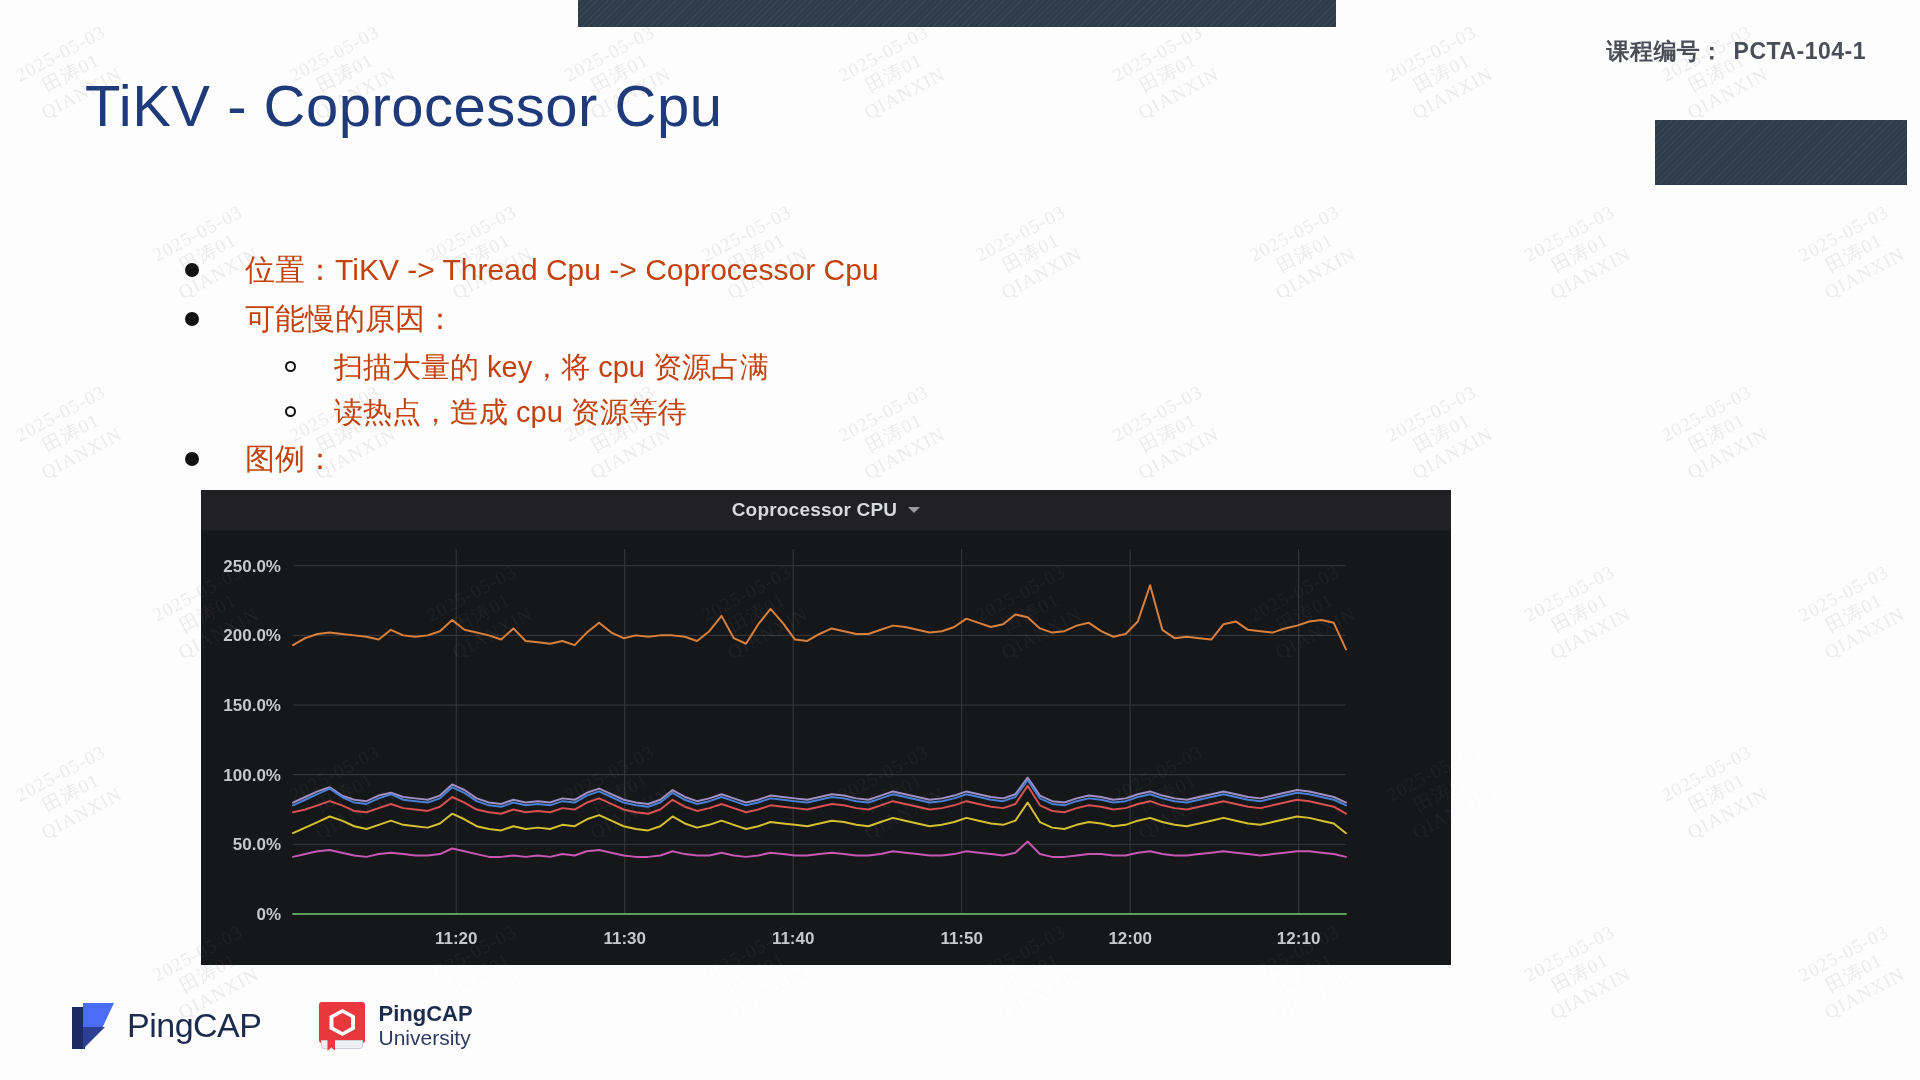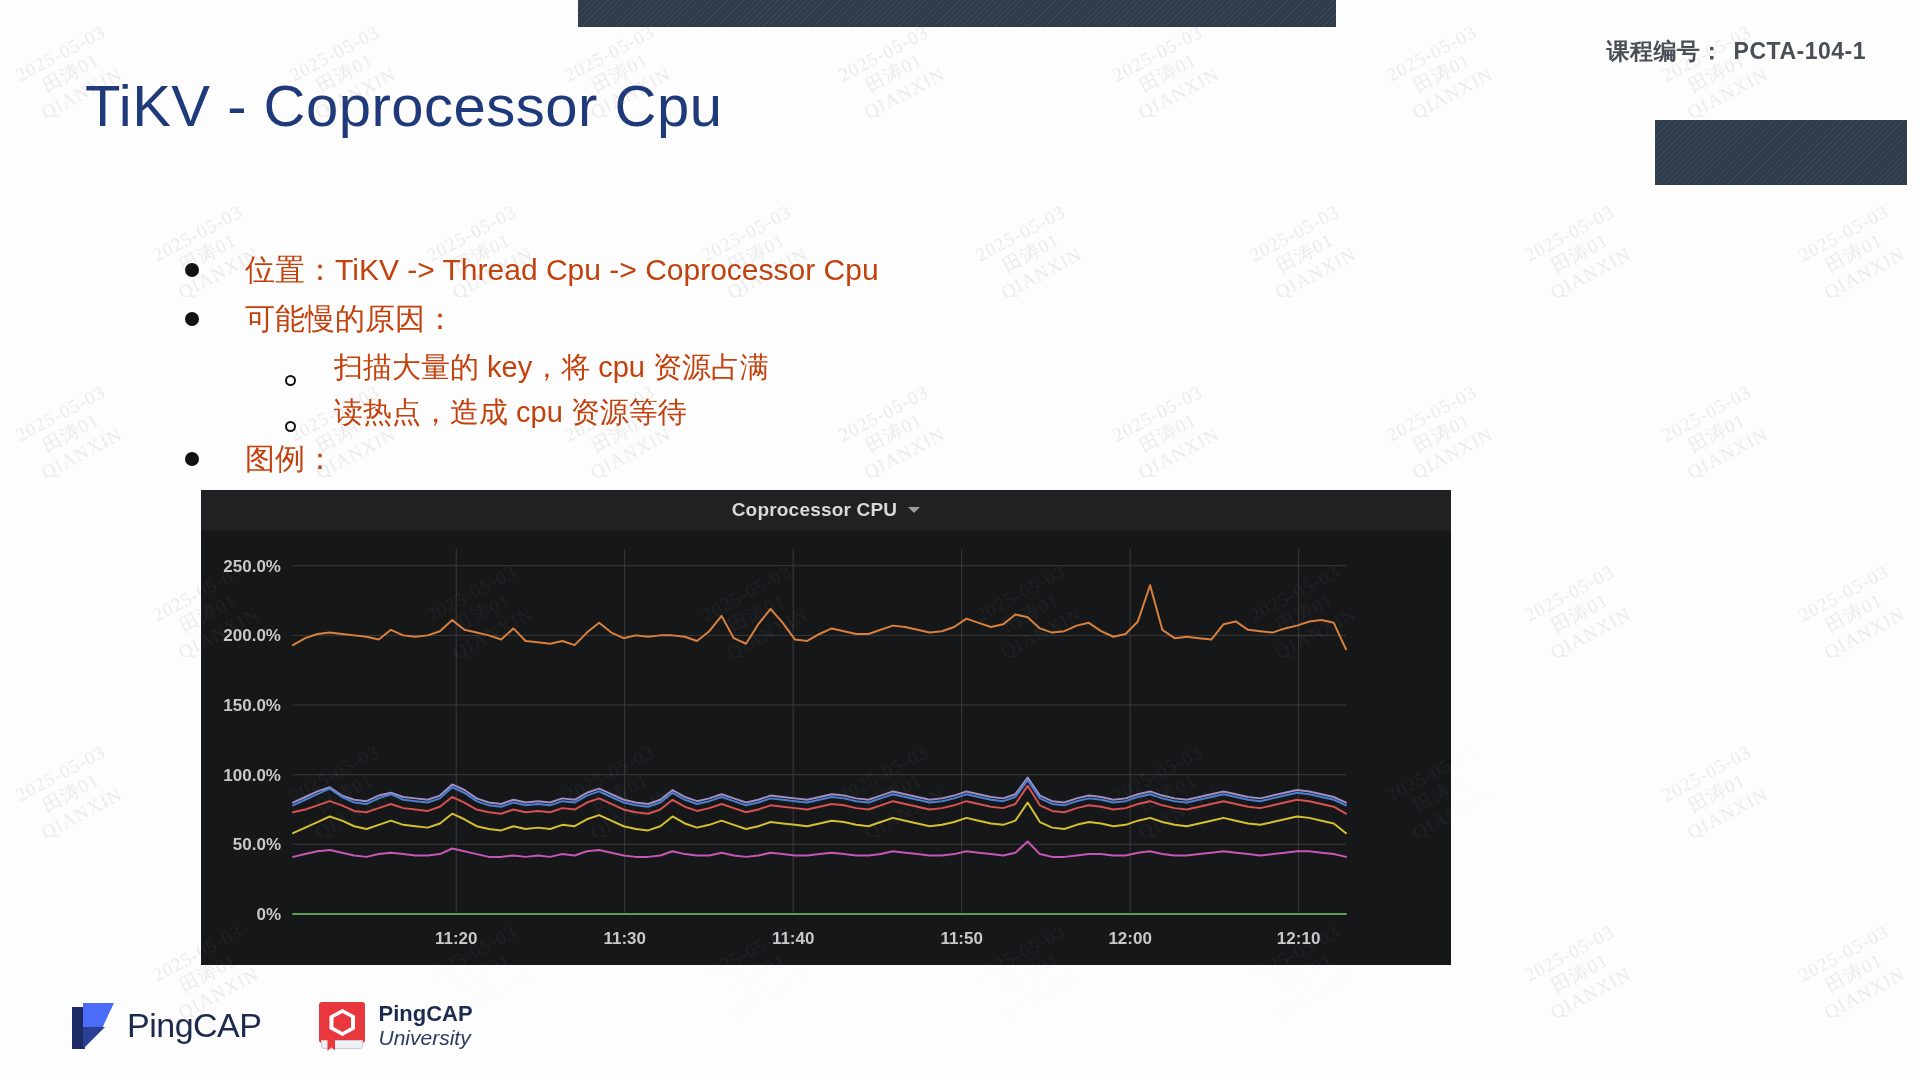--- a/index.html
+++ b/index.html
@@ -76,21 +76,21 @@
     position: absolute;
     left: 185px;
     top: 250px;
     width: 1200px;
   }
   .bullet-row {
     display: flex;
     align-items: flex-start;
     margin-bottom: 9px;
   }
-  .bullet-row.lvl2 { margin-left: 100px; margin-bottom: 7px; align-items: flex-end; }
+  .bullet-row.lvl2 { margin-left: 100px; margin-bottom: 7px; }
 
   .bullet-marker {
     flex: 0 0 auto;
     width: 14px;
     height: 14px;
     margin-top: 13px;
     margin-right: 46px;
     border-radius: 50%;
     background: #111111;
   }
@@ -270,21 +270,20 @@
     line-height: 1.12;
   }
   .logo-univ .l1 {
     font-size: 22px;
     font-weight: bold;
     color: #1c2a4e;
   }
   .logo-univ .l2 {
     font-size: 21px;
     color: #2b3a5e;
-    font-style: italic;
   }
 </style>
 </head>
 <body>
 
 <div class="slide">
 
   <div class="deco-bar deco-top"></div>
   <div class="deco-bar deco-right"></div>
 

